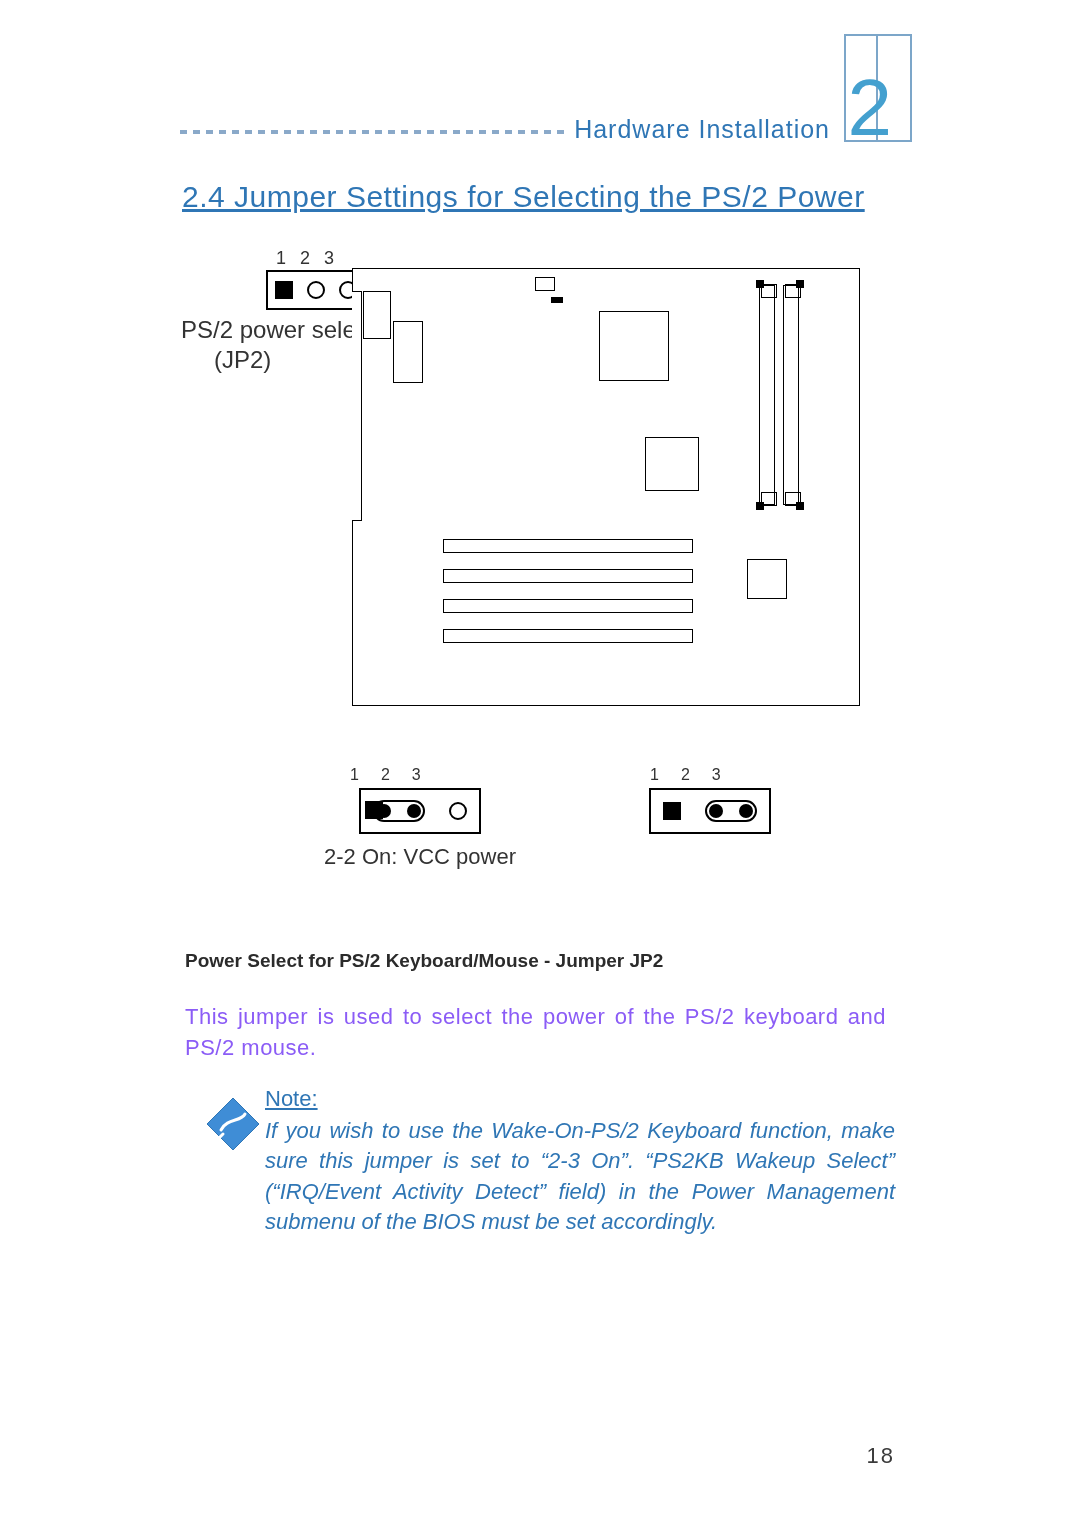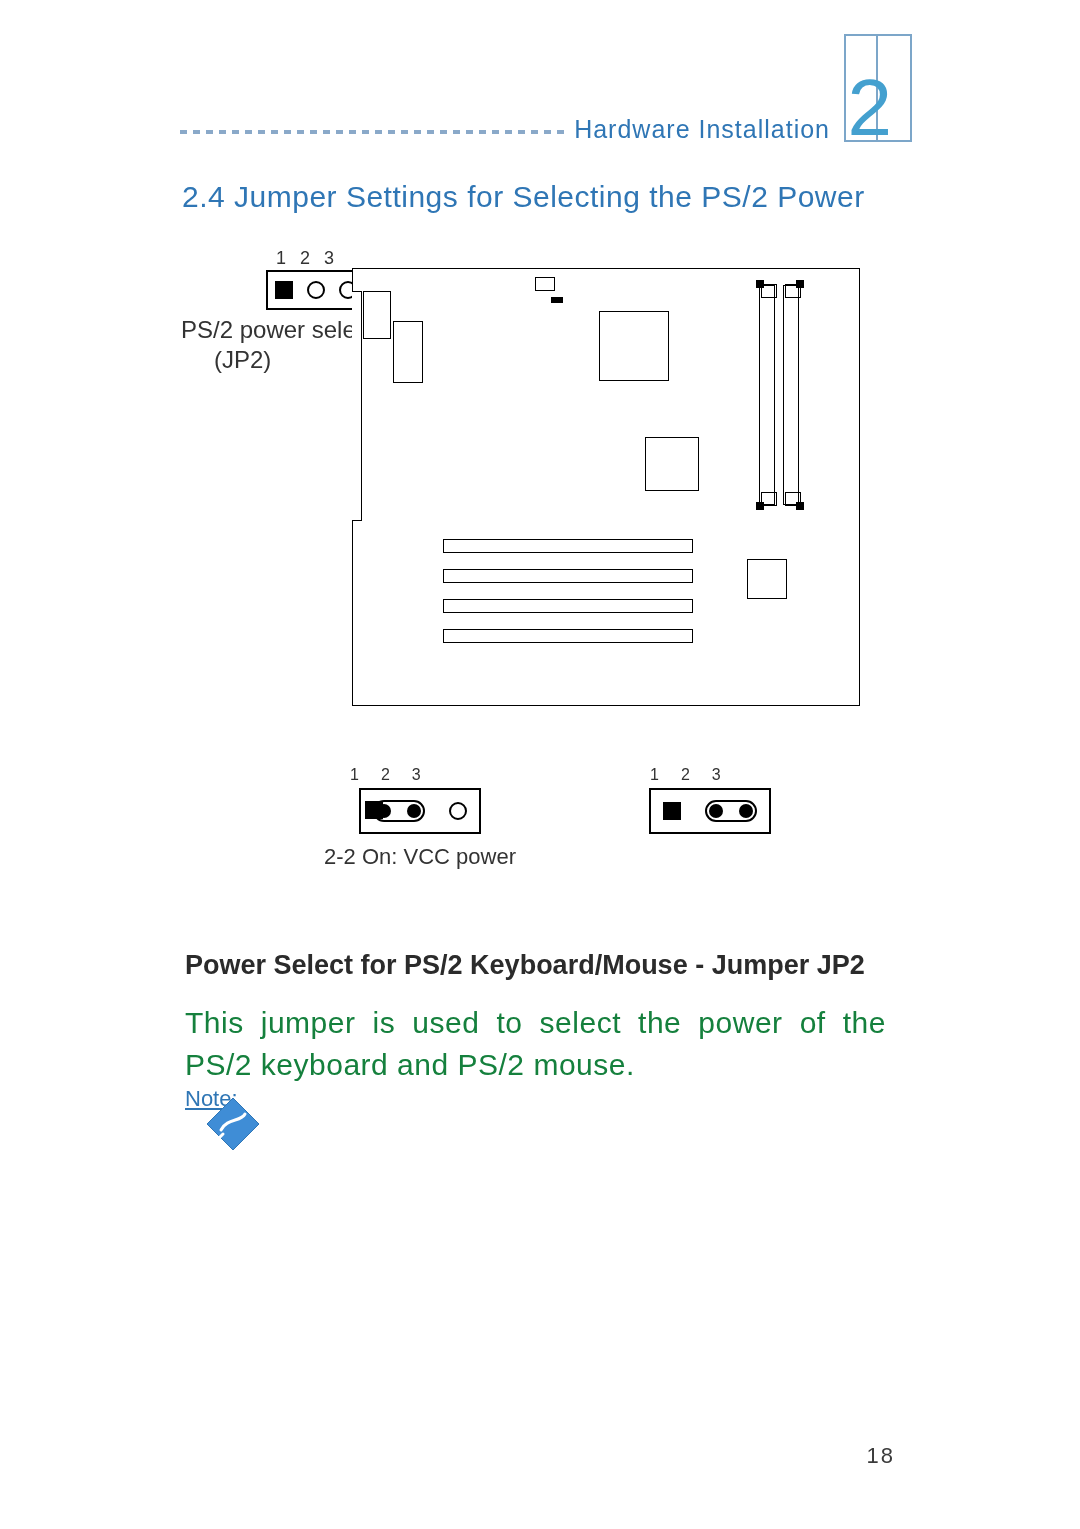--- a/index.html
+++ b/index.html
@@ -72,20 +72,21 @@
     font-family: "Gill Sans", "Trebuchet MS", sans-serif;
   }
 
   .section-heading {
     position: absolute;
     left: 182px;
     top: 180px;
     font-size: 30px;
     color: #2F76B5;
     letter-spacing: 0.5px;
+    text-decoration: underline;
   }
 
   
   .diagram {
     position: absolute;
     left: 266px;
     top: 248px;
     width: 610px;
     height: 530px;
   }
@@ -232,50 +233,51 @@
     padding:0 2px; box-sizing:border-box;
   }
   .opt-jumper .cap .pinc{ width:14px; height:14px; background:#000; border-radius:50%;}
   .opt-caption { margin-top:10px; font-size:22px; color:#333;}
   .opt-caption .sub{ display:block;}
 
   .subheading {
     position: absolute;
     left: 185px;
     top: 950px;
-    font-size: 27px;
+    font-size: 19px;
     font-weight: 600;
     color: #2b2b2b;
   }
   .body-para {
     position: absolute;
     left: 185px;
     top: 1002px;
     right: 194px;
-    font-size: 30px;
-    color: #15803d;
+    font-size: 22px;
+    color: #8b5cf6;
     text-align: justify;
     letter-spacing: 0.5px;
     line-height: 1.4;
   }
 
   .note-block {
     position: absolute;
     left: 185px;
     top: 1086px;
     right: 185px;
   }
   .note-icon {
     position: absolute;
     left: 20px;
     top: 10px;
     width: 56px;
     height: 56px;
   }
   .note-body {
+    margin-left: 80px;
   }
   .note-title {
     color: #2F76B5;
     text-decoration: underline;
     font-size: 22px;
     margin-bottom: 4px;
   }
   .note-text {
     color: #2F76B5;
     font-style: italic;
@@ -388,16 +390,17 @@
 
 <div class="body-para">This jumper is used to select the power of the PS/2 keyboard and PS/2 mouse.</div>
 
 <div class="note-block">
   <svg class="note-icon" viewBox="0 0 56 56">
     <polygon points="28,2 54,28 28,54 2,28" fill="#3F8DD6" stroke="#2F76B5" stroke-width="1"></polygon>
     <path d="M16,34 C22,22 36,26 40,18 M18,38 L14,42 M14,42 L10,40" stroke="#fff" stroke-width="3" fill="none" stroke-linecap="round"></path>
   </svg>
   <div class="note-body">
     <div class="note-title">Note:</div>
+    <div class="note-text">If you wish to use the Wake-On-PS/2 Keyboard function, make sure this jumper is set to “2-3 On”. “PS2KB Wakeup Select” (“IRQ/Event Activity Detect” field) in the Power Management submenu of the BIOS must be set accordingly.</div>
   </div>
 </div>
 
 <div class="page-num">18</div>
 
 </body></html>

